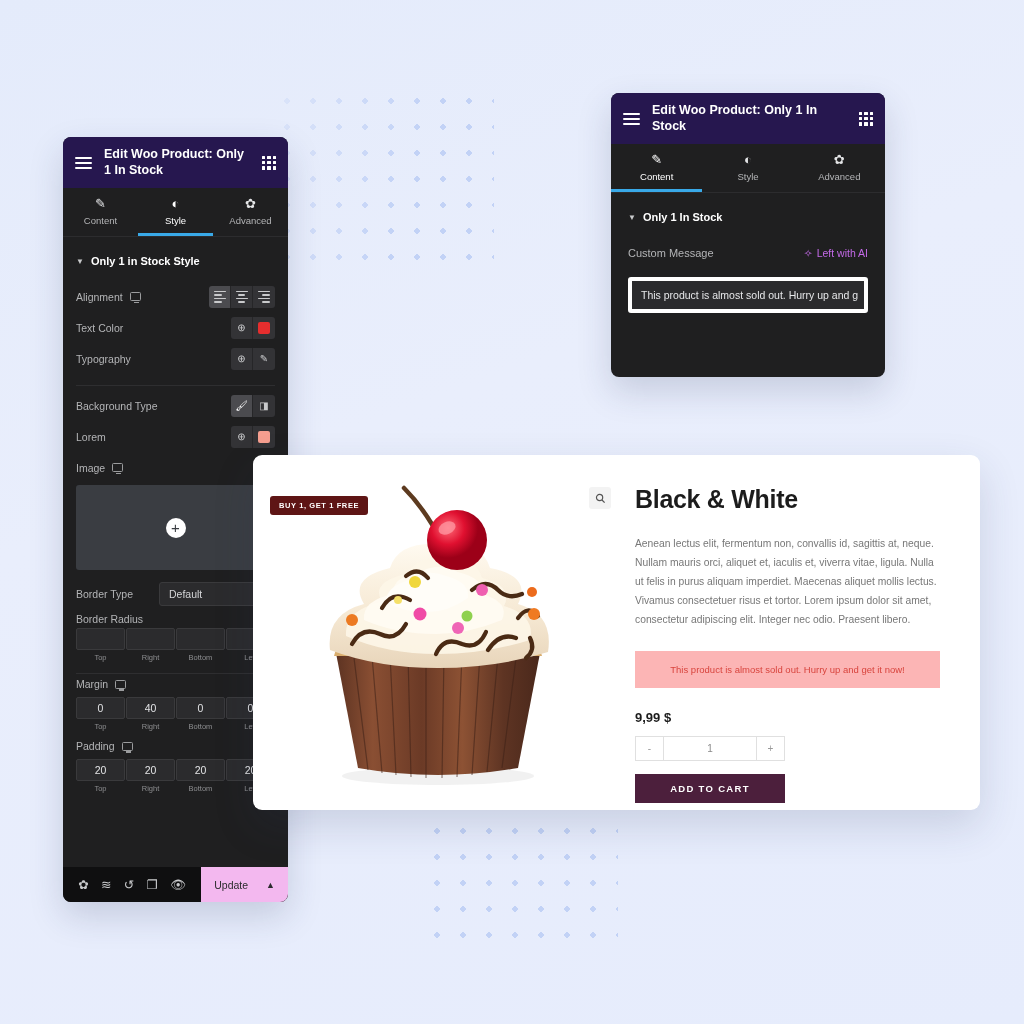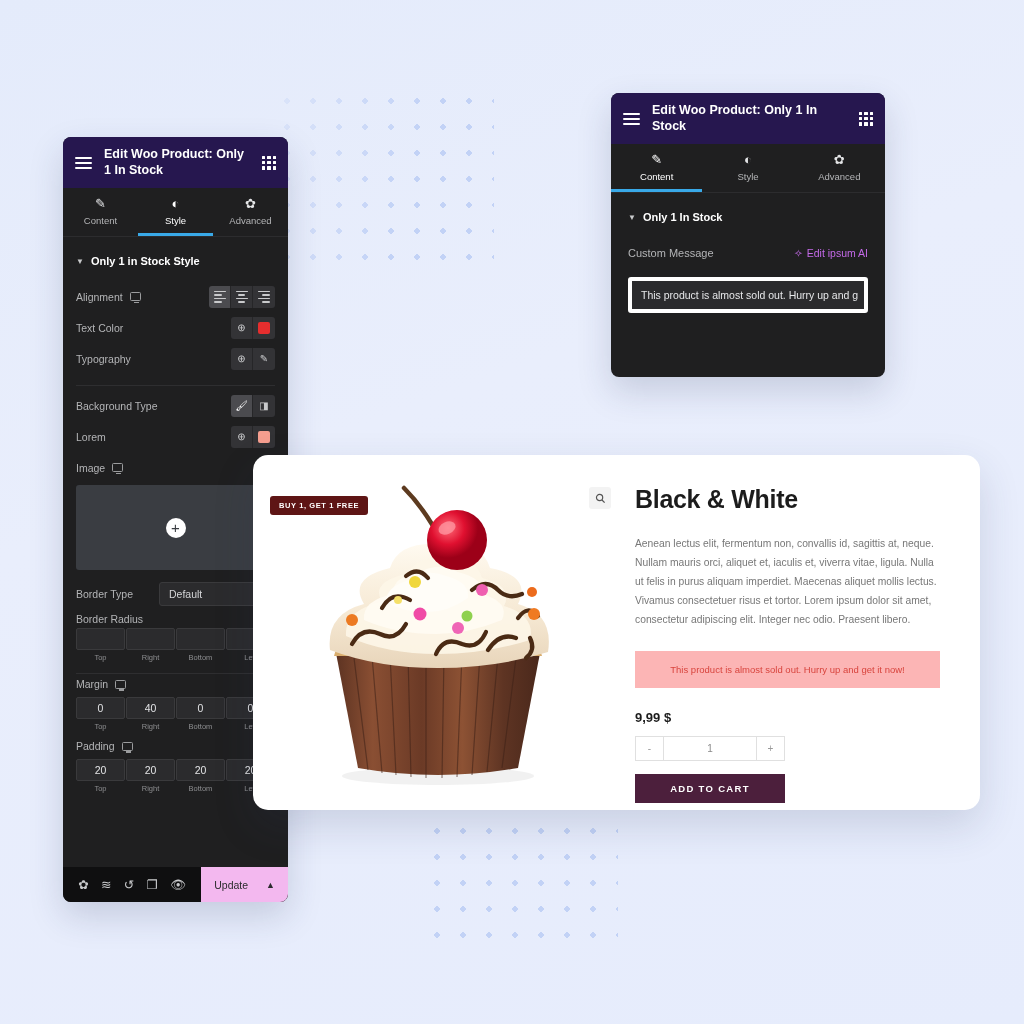--- a/index.html
+++ b/index.html
@@ -154,21 +154,21 @@
   .edit-ai { color: #c46ae8; font-size: 10.5px; display: flex; align-items: center; gap: 4px; cursor: pointer; }
   .textarea-box {
     background: #2b2b2d; border: 4px solid #ffffff; border-radius: 3px;
     color: #e6e7e9; font-size: 10.5px; padding: 8px 9px;
     margin-top: 9px; white-space: nowrap; overflow: hidden;
   }
 
   
   .product-card {
     position: absolute; left: 253px; top: 455px; width: 727px; height: 355px;
-    background: #fff; border-radius: 15px;
+    background: #fff; border-radius: 9px;
     box-shadow: 0 16px 40px rgba(45,55,95,.16);
     overflow: hidden; display: flex;
   }
   .product-media { position: relative; width: 370px; flex: none; }
   .badge {
     position: absolute; left: 17px; top: 41px; z-index: 3;
     background: #5e1515; color: #fff; font-size: 7.5px; font-weight: bold;
     letter-spacing: .6px; padding: 5px 9px; border-radius: 3px;
   }
   .zoom-btn {
@@ -467,21 +467,21 @@
     <div class="section-head">
       <span class="caret">▼</span>
       <span>Only 1 In Stock</span>
     </div>
 
 
     <div class="row">
       <span class="row-label" style="font-size:11px">Custom Message</span>
       <span class="edit-ai">
         <span>✧</span>
-        <span>Edit ipsum AI</span>
+        <span>Left with AI</span>
       </span>
     </div>
 
     <div class="textarea-box">This product is almost sold out. Hurry up and g</div>
   </div>
 </div>
 
 <div class="product-card">
   <div class="product-media">
     <div class="badge">BUY 1, GET 1 FREE</div>

